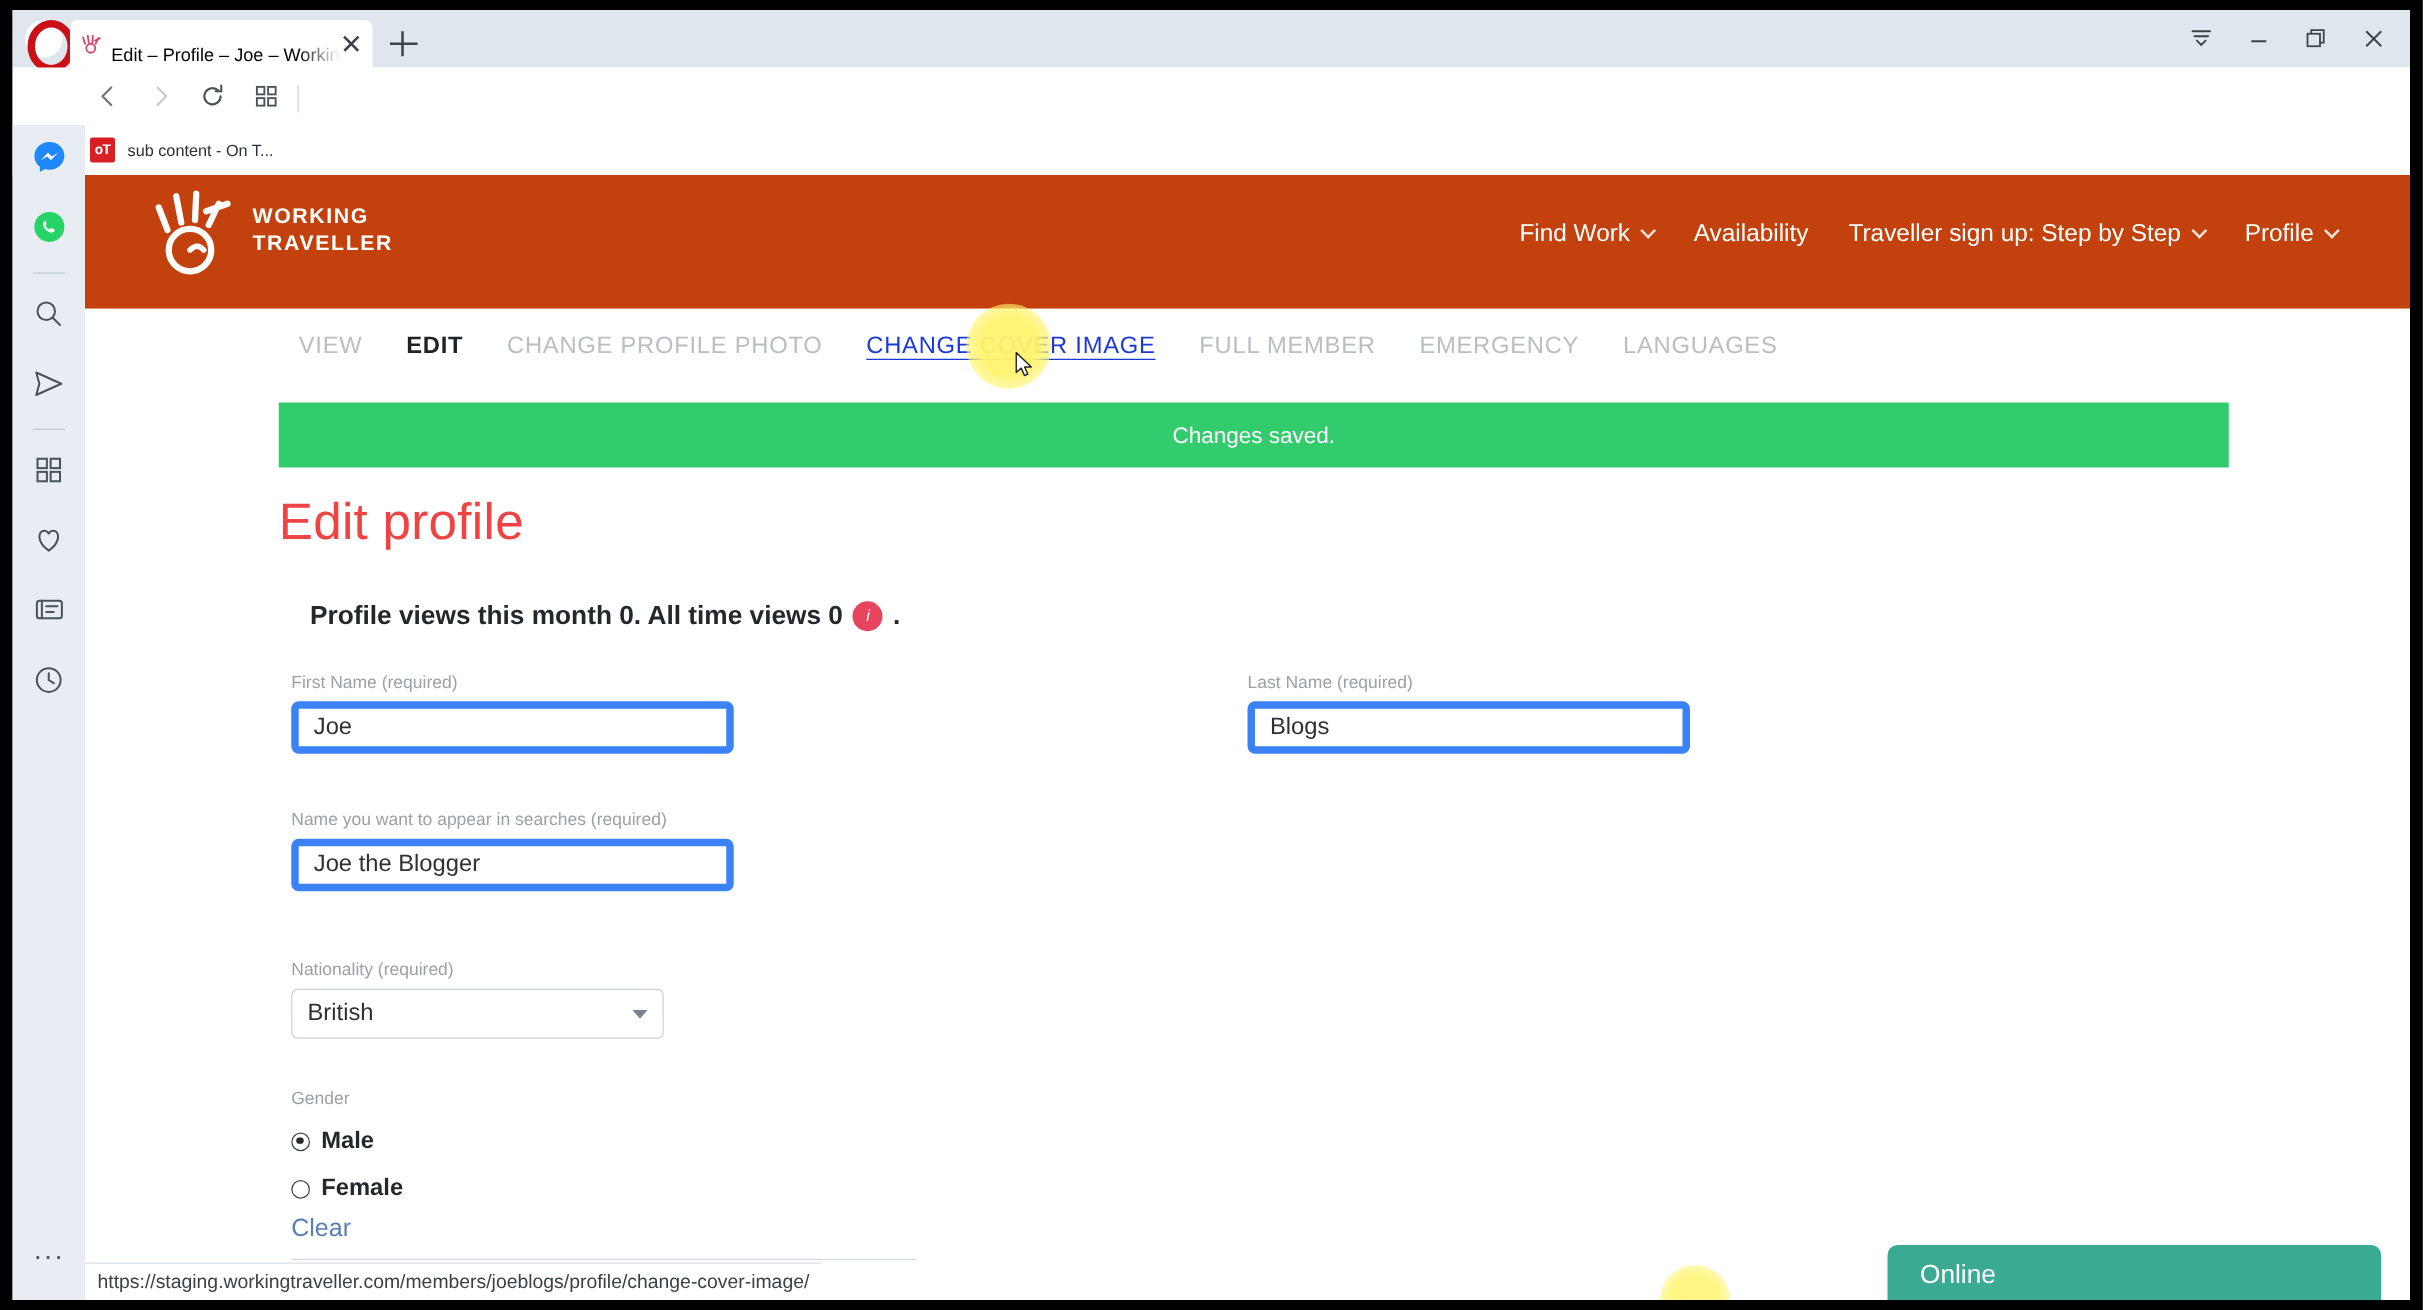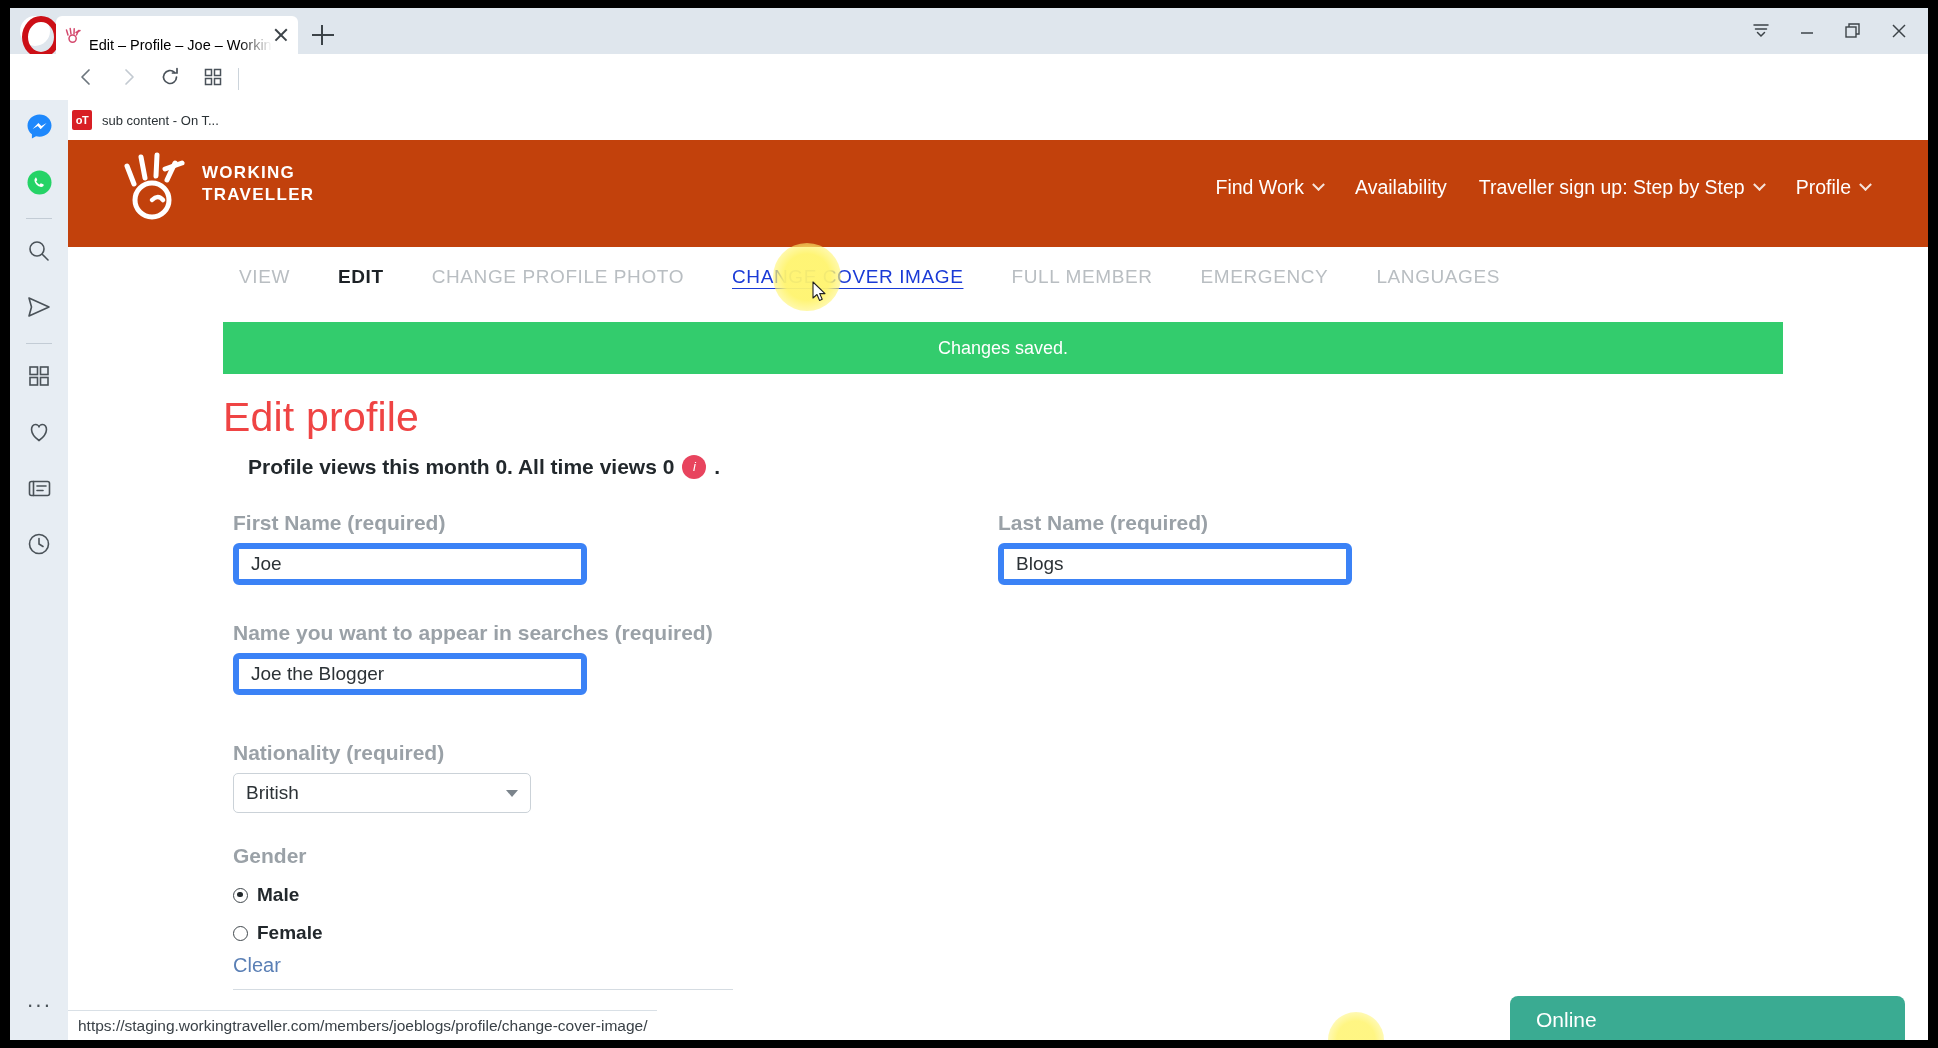--- a/index.html
+++ b/index.html
@@ -144,21 +144,21 @@
   .caret {
     display:inline-block; margin-left: 10px; width: 9px; height: 9px;
     border-right: 2px solid #ffffff; border-bottom: 2px solid #ffffff;
     transform: rotate(45deg) translate(-2px,-2px);
     opacity: .85;
   }
 
   
   .ptabs {
     position: relative; width: 1860px; height: 60px; background: #fff;
-    display: flex; align-items: center; padding-left: 155px; gap: 16px;
+    display: flex; align-items: center; padding-left: 155px; gap: 3px;
   }
   .ptab {
     font-size: 19px; letter-spacing: .6px; color: #b9bec2; font-weight: 500;
     padding: 0 16px; cursor: pointer; white-space: nowrap;
   }
   .ptab.active { color: #1d2226; font-weight: bold; }
   .ptab.hovered { color: #1a3ad6; text-decoration: underline; text-underline-offset: 5px; }
 
   
   .halo {
@@ -170,31 +170,31 @@
   
   .alert {
     margin: 15px 155px 0 155px; width: 1560px; height: 52px;
     background: #33cc6d; color:#fff; display:flex; align-items:center; justify-content:center;
     font-size: 18px;
   }
 
   .content { padding-left: 155px; }
   h1.page-title { font-size: 41px; font-weight: 400; color: #ef4444; margin-top: 20px; letter-spacing: .2px; }
   .views-line {
-    margin-top: 14px; margin-left: 25px; font-size: 21px; font-weight: bold; color: #22282c;
+    margin-top: 40px; margin-left: 25px; font-size: 21px; font-weight: bold; color: #22282c;
     display: flex; align-items: center;
   }
   .info-badge {
     display:inline-block; width: 24px; height: 24px; border-radius: 50%;
     background: #e8445e; color: #fff; font-size: 13px; font-style: italic;
     line-height: 24px; text-align: center; margin: 0 8px; font-weight: normal; cursor:pointer;
   }
 
   .form { margin-top: 32px; position: relative; }
-  .field-label { font-size: 21px; color: #9aa1a7; margin-bottom: 8px; font-weight: bold; }
+  .field-label { font-size: 14px; color: #9aa1a7; margin-bottom: 8px; }
   .txt {
     height: 42px; border: 6px solid #3b82f6; border-radius: 6px; background: #fff;
     font-size: 19px; color: #2c3236; padding: 0 12px; font-family: "Liberation Sans", sans-serif;
     outline: none;
   }
   .row { position: relative; }
   .col-left { position: absolute; left: 10px; }
   .col-right { position: absolute; left: 775px; }
   .sel {
     height: 40px; width: 298px; border: 1px solid #cbd2d8; border-radius: 5px; background: #fff;

